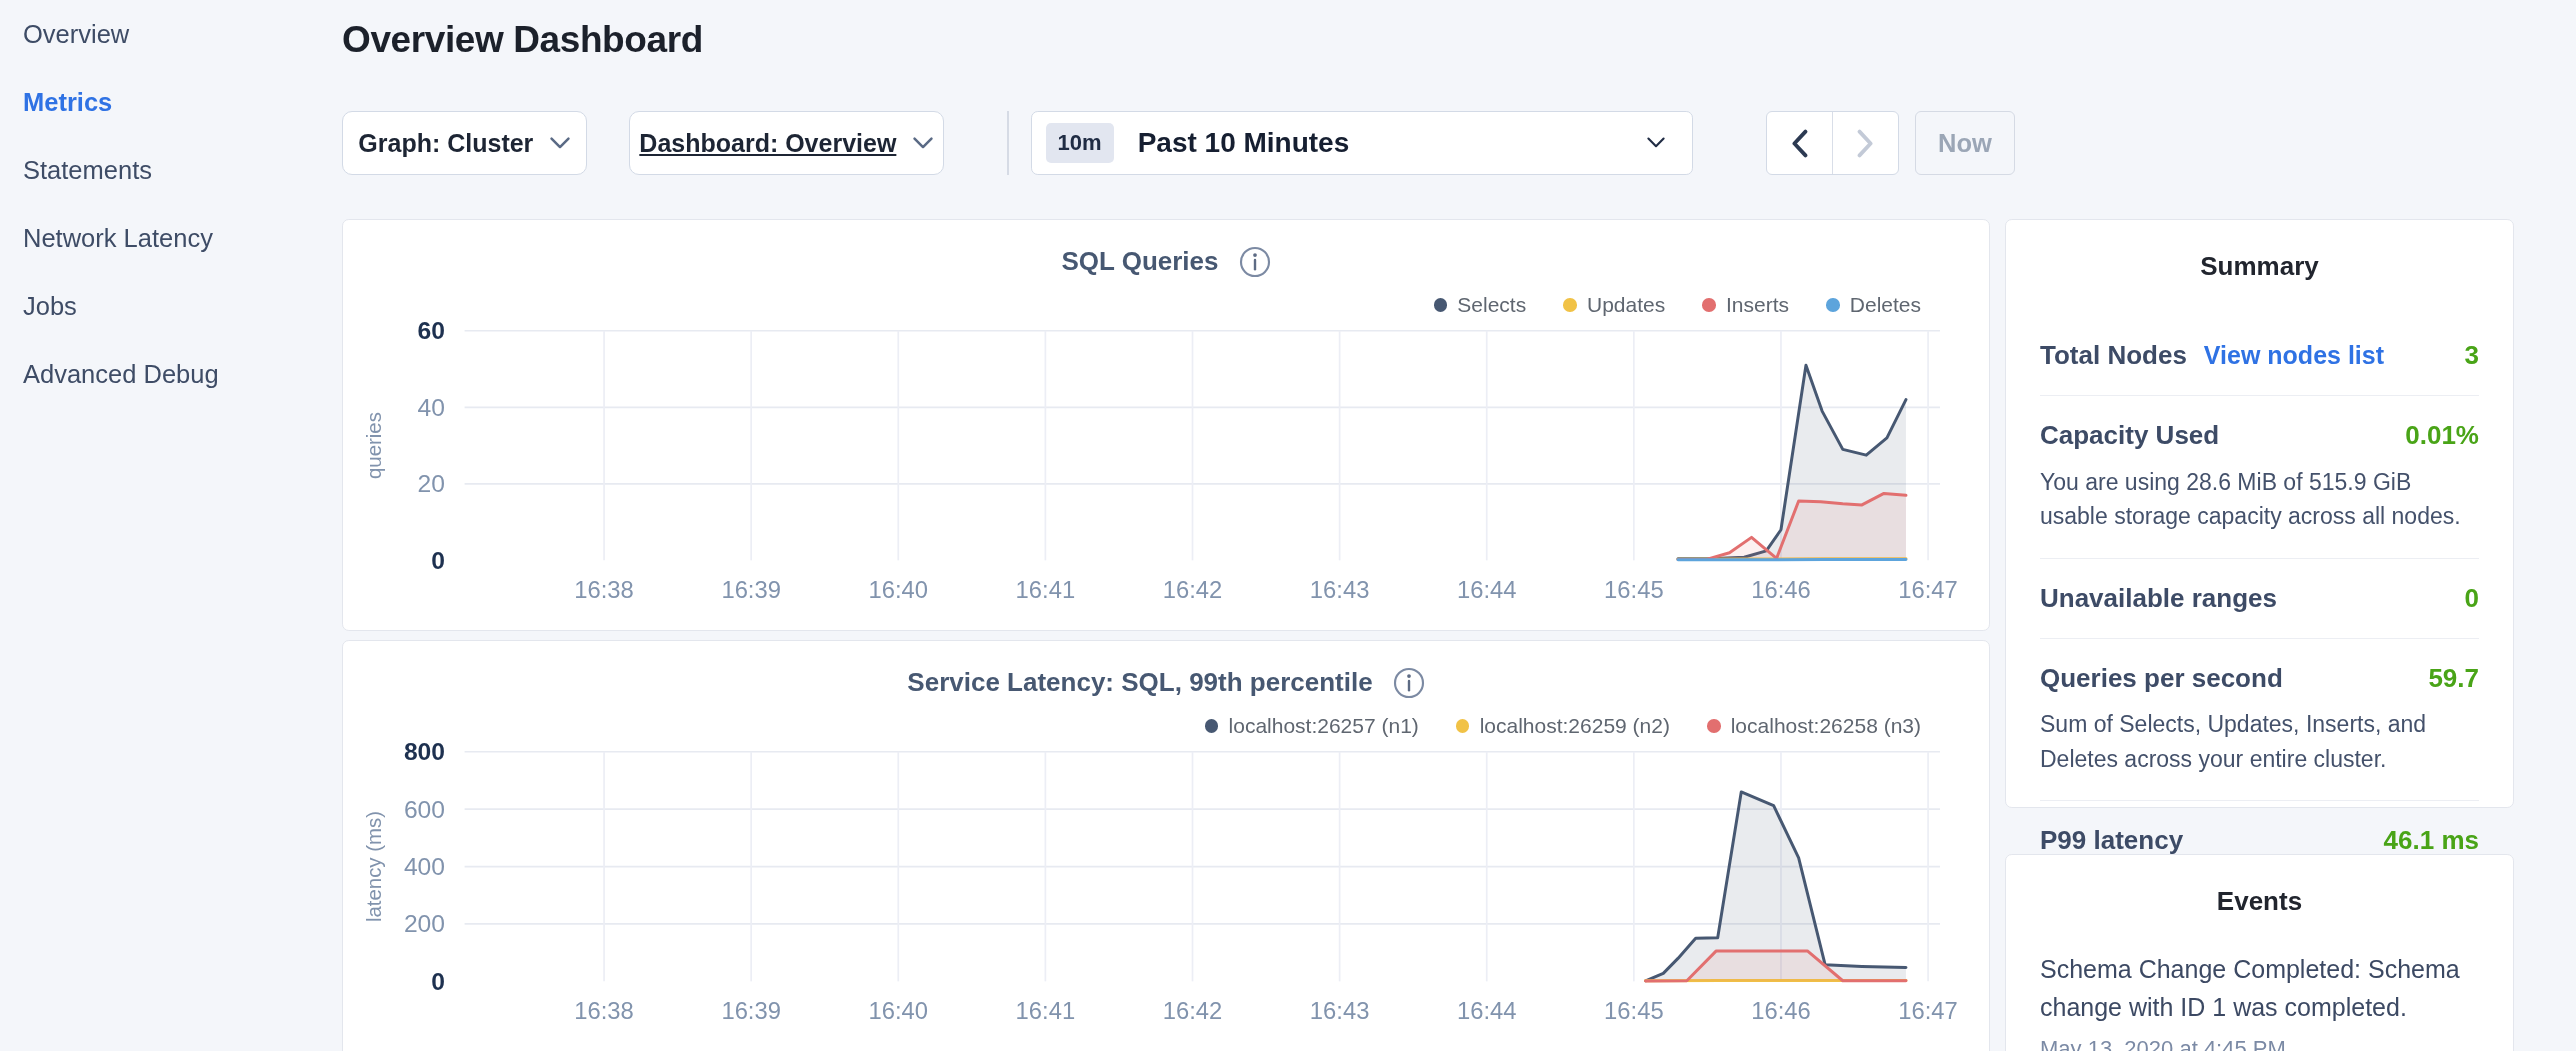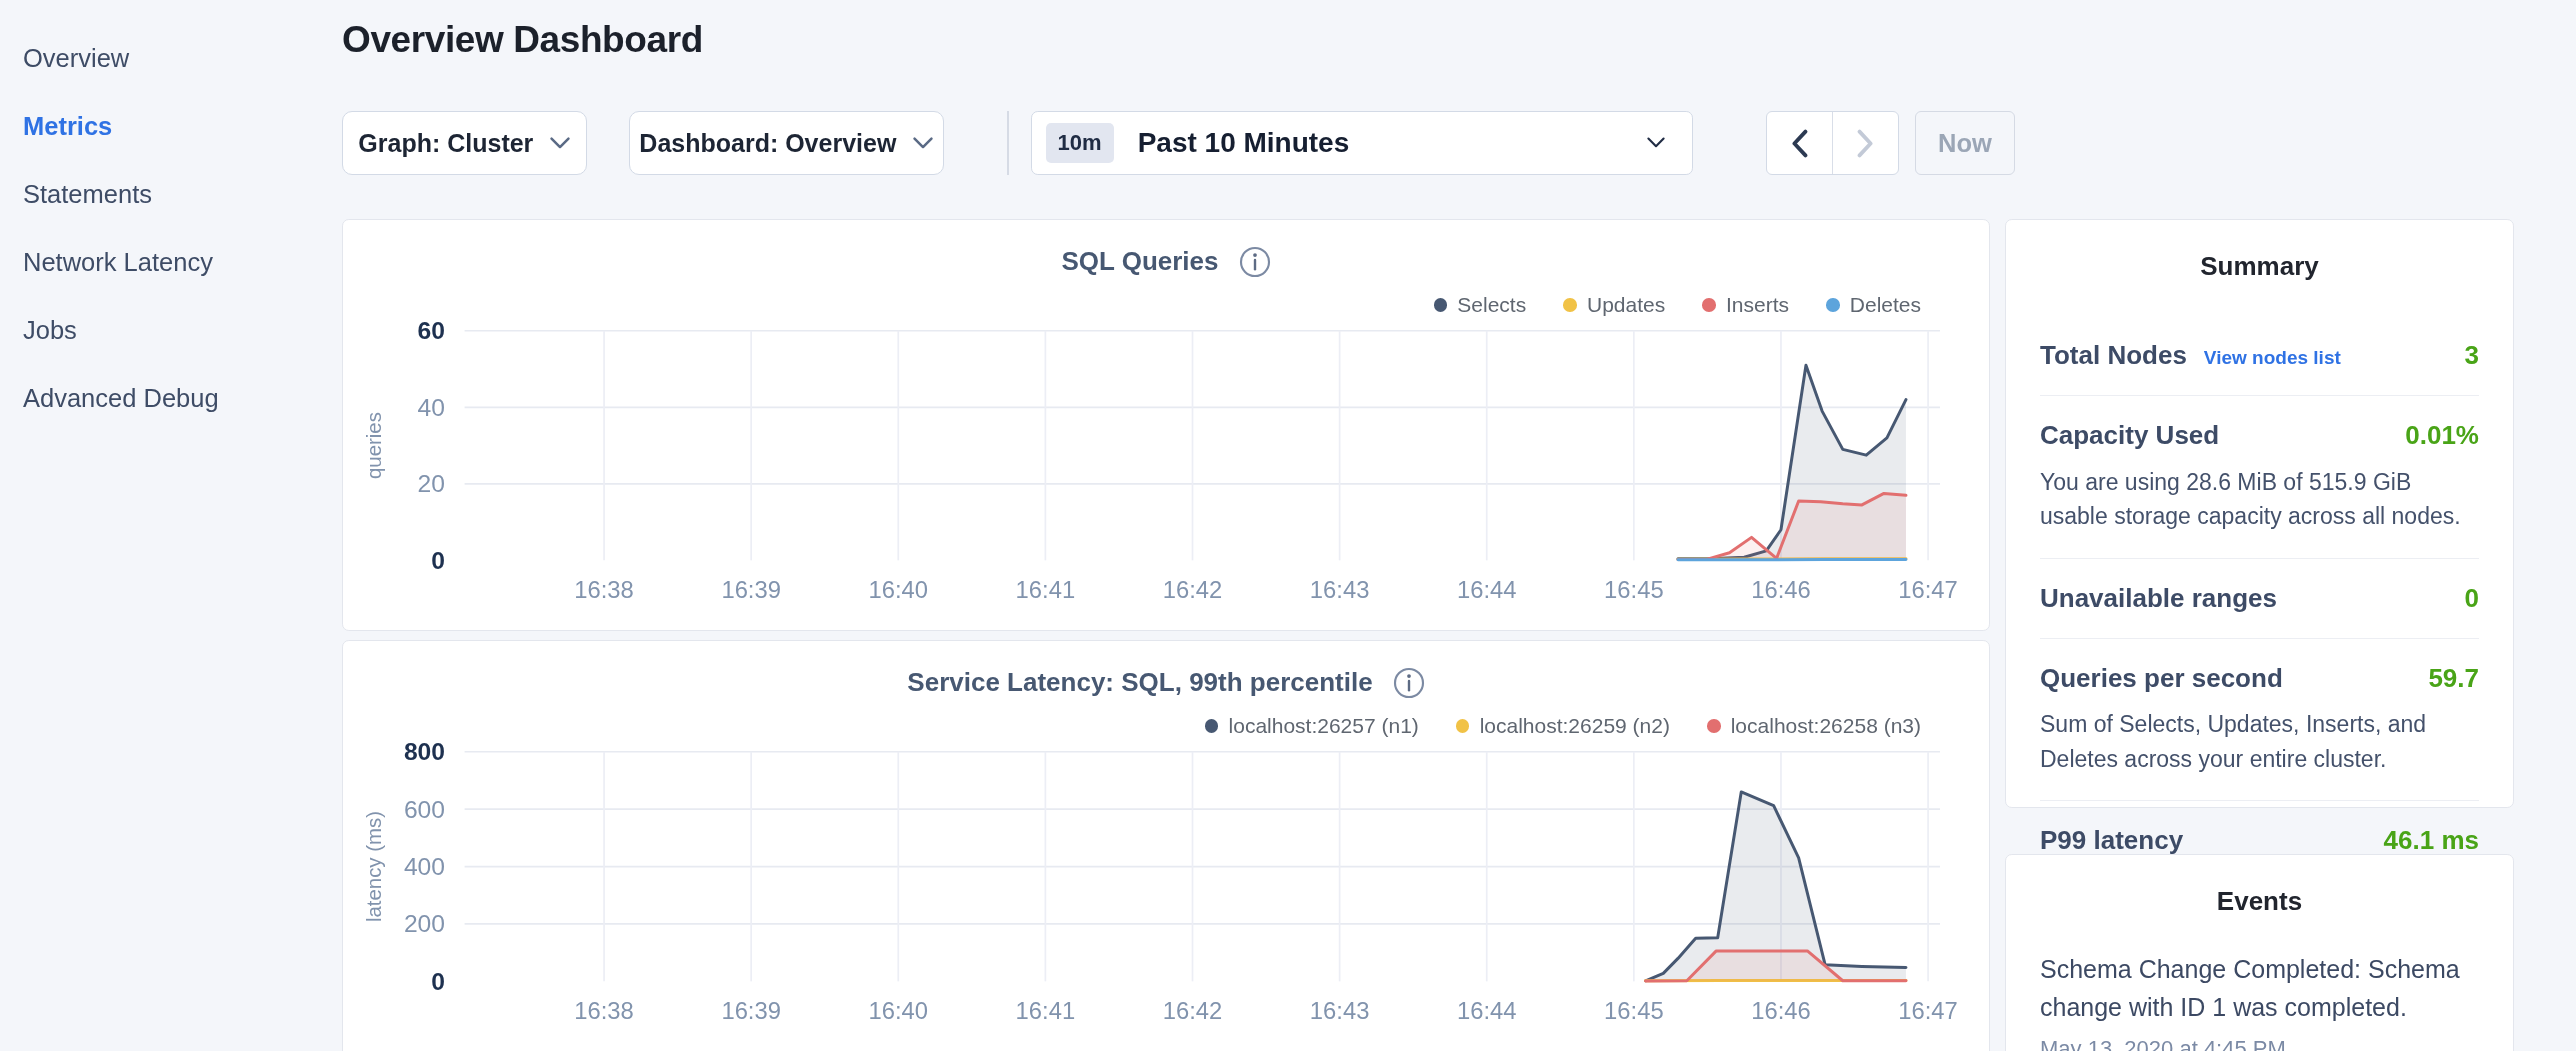--- a/index.html
+++ b/index.html
@@ -2,31 +2,31 @@
 <html style="font-size:13.6px"><head>
 <meta charset="utf-8">
 <style>
   * { margin:0; padding:0; box-sizing:border-box; }
   html,body { width:2576px; height:1051px; overflow:hidden; }
   body {
     font-family:"Liberation Sans","DejaVu Sans",sans-serif;
     background:#f4f6fa; position:relative; color:#3e4c66;
   }
   
-  .sidebar { position:absolute; left:0; top:0; width:342px; height:1051px; background:#f4f6fa; padding-top:24px; }
+  .sidebar { position:absolute; left:0; top:0; width:342px; height:1051px; background:#f4f6fa; padding-top:0; }
   .nav-item { height:68px; display:flex; align-items:center; padding-left:23px;
     font-size:25.5px; color:#3e4c66; cursor:pointer; }
   .nav-item.active { color:#2f72e4; font-weight:700; }
   
   .page-title { position:absolute; left:342px; top:18.7px; font-size:37px; font-weight:600; color:#1c212b; letter-spacing:-0.4px; }
   
   .btn { position:absolute; top:111px; height:64px; background:#fff; border:1.7px solid #d3dae6; border-radius:10px;
     display:flex; align-items:center; justify-content:center; gap:15.3px; font-size:25px; font-weight:700; color:#1d2534; cursor:pointer; }
   .dd-graph { left:342px; width:245px; }
-  .dd-dashboard { left:629px; width:315px; }
+  .dd-dashboard { left:629px; width:315px;text-decoration:underline; }
   .toolbar-divider { position:absolute; left:1007px; top:111px; width:1.7px; height:64px; background:#d6dbe5; }
   .time-picker { position:absolute; left:1031px; top:111px; width:662px; height:64px; background:#fff;
     border:1.7px solid #d3dae6; border-radius:6.8px; display:flex; align-items:center; padding:0 25.5px 0 13.6px; cursor:pointer; }
   .time-badge { background:#e2e6f0; border-radius:5.1px; padding:6.8px 12px; font-size:22px; font-weight:700; color:#202c44; }
   .time-label { margin-left:24px; font-size:28px; font-weight:700; color:#161f31; flex:1; }
   .pn-group { position:absolute; left:1766px; top:111px; width:133px; height:64px; background:#fff;
     border:1.7px solid #d3dae6; border-radius:6px; display:flex; }
   .pn-btn { flex:1; display:flex; align-items:center; justify-content:center; cursor:pointer; }
   .pn-btn:first-child { border-right:1.7px solid #d9dee8; }
   .now-btn { position:absolute; left:1915px; top:111px; width:100px; height:64px; border:1.7px solid #d5dae4; border-radius:6px;
@@ -44,21 +44,21 @@
   svg.chart { position:absolute; left:0; top:0; width:1648px; height:412px; }
   
   .side-card { position:absolute; left:2005px; width:509px; background:#fff; border:1.7px solid #e3e6ed; border-radius:6.8px; padding:31px 34px; }
   .summary-card { top:219px; height:589px; }
   .events-card { top:854px; height:255px; }
   .side-card-title { text-align:center; font-size:26px; font-weight:700; color:#21252e; margin-bottom:34px; }
   .summary-row { padding:24px 0; border-bottom:1.7px solid #eceef3; }
   .summary-row:last-child { border-bottom:none; }
   .summary-head { display:flex; align-items:baseline; }
   .summary-label { font-size:26px; font-weight:700; color:#3d4b66; }
-  .summary-link { font-size:19px; font-weight:700; color:#2f72e4; margin-left:17px; cursor:pointer; }
+  .summary-link { font-size:25px; font-weight:700; color:#2f72e4; margin-left:17px; cursor:pointer; }
   .summary-value { margin-left:auto; font-size:26px; font-weight:700; color:#49a417; }
   .summary-desc { margin-top:13.6px; font-size:23px; line-height:1.5; color:#44516b; font-weight:400; }
   .event-msg { font-size:25px; line-height:1.5; color:#3c4963; }
   .event-time { margin-top:10.2px; font-size:22px; color:#7b8aa5; }
   .info-icon { display:inline-flex; }
 </style>
 </head>
 <body>
 
 <nav class="sidebar" id="sidebar">

